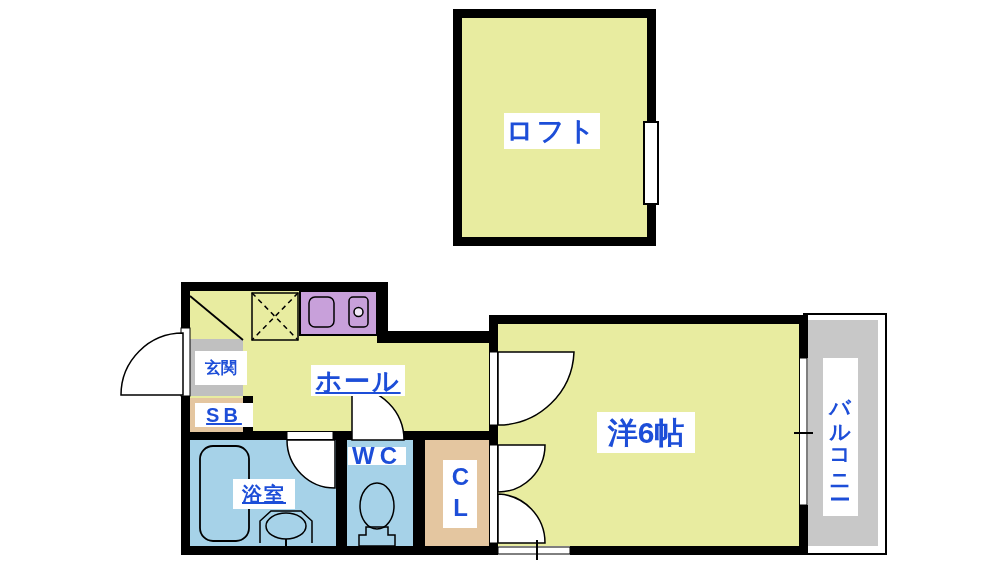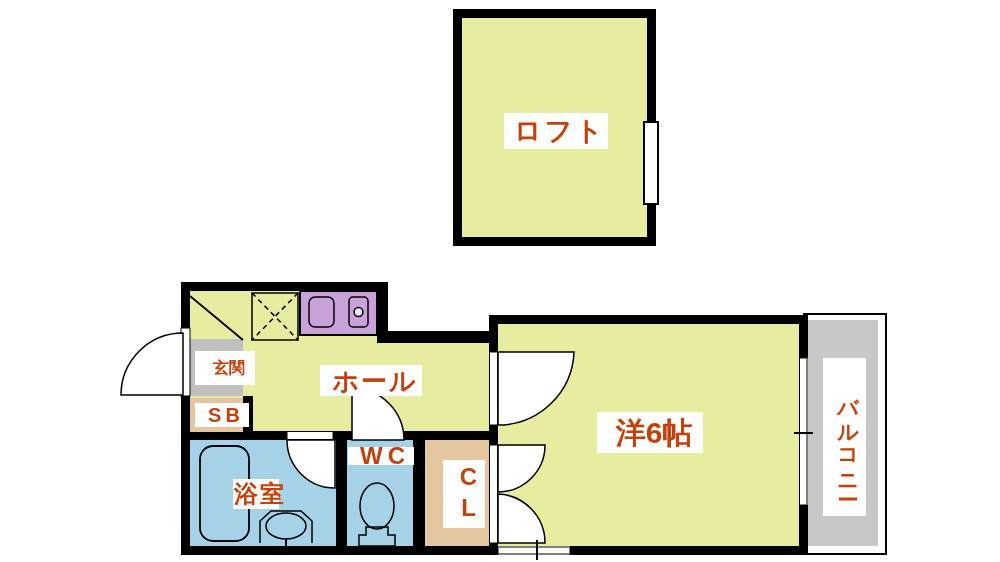--- a/index.html
+++ b/index.html
@@ -1,21 +1,21 @@
 <!DOCTYPE html>
 <html><head>
 <meta charset="utf-8">
 <style>
   html,body{margin:0;padding:0;background:#fff;}
   .stage{position:relative;width:1000px;height:562px;background:#ffffff;overflow:hidden;
          font-family:"Liberation Sans", sans-serif;}
   .stage svg{position:absolute;left:0;top:0;}
-  .lbl{position:absolute;background:#ffffff;color:#c2410c;display:flex;align-items:center;
+  .lbl{position:absolute;background:#ffffff;color:#1d4ed8;display:flex;align-items:center;
        justify-content:center;font-weight:700;line-height:1;white-space:nowrap;
-       font-family:"Liberation Sans", sans-serif;padding-left:8px;}
+       font-family:"Liberation Sans", sans-serif;}
   .lbl.v{writing-mode:vertical-rl;}
   .lbl.vu{writing-mode:vertical-rl;text-orientation:upright;}
 </style>
 </head>
 <body>
 
 <div class="stage">
 <svg width="1000" height="562" viewBox="0 0 1000 562">
 
   <g>
@@ -109,20 +109,20 @@
   </g>
 
   <g>
     <rect x="190" y="398" width="53" height="34" fill="#e4c6a0"></rect>
     <rect x="195" y="403" width="43" height="24" fill="#ffffff"></rect>
   </g>
 </svg>
 
   <div class="lbl" style="left:504px;top:113px;width:96px;height:36px;font-size:27px;letter-spacing:3px;">ロフト</div>
   <div class="lbl" style="left:195px;top:351px;width:52px;height:34px;font-size:16px;">玄関</div>
-  <div class="lbl" style="left:195px;top:403px;width:46px;height:24px;font-size:20px;letter-spacing:4px;">SB</div>
-  <div class="lbl" style="left:320px;top:365px;width:94px;height:31px;font-size:26px;letter-spacing:2px;">ホール</div>
-  <div class="lbl" style="left:233px;top:479px;width:38px;height:30px;font-size:24px;letter-spacing:2px;">浴室</div>
+  <div class="lbl" style="left:195px;top:403px;width:58px;height:24px;font-size:20px;letter-spacing:4px;text-decoration:underline;">SB</div>
+  <div class="lbl" style="left:311px;top:365px;width:94px;height:31px;font-size:26px;letter-spacing:2px;text-decoration:underline;">ホール</div>
+  <div class="lbl" style="left:233px;top:479px;width:62px;height:30px;font-size:20px;letter-spacing:2px;text-decoration:underline;">浴室</div>
   <div class="lbl" style="left:348px;top:447px;width:58px;height:18px;font-size:24px;letter-spacing:5px;">WC</div>
   <div class="lbl vu" style="left:443px;top:460px;width:34px;height:68px;font-size:24px;letter-spacing:4px;">CL</div>
   <div class="lbl" style="left:597px;top:412px;width:98px;height:41px;font-size:30px;">洋6帖</div>
   <div class="lbl v" style="left:823px;top:358px;width:35px;height:158px;font-size:21px;letter-spacing:2px;">バルコニー</div>
 </div>
 
 </body></html>

